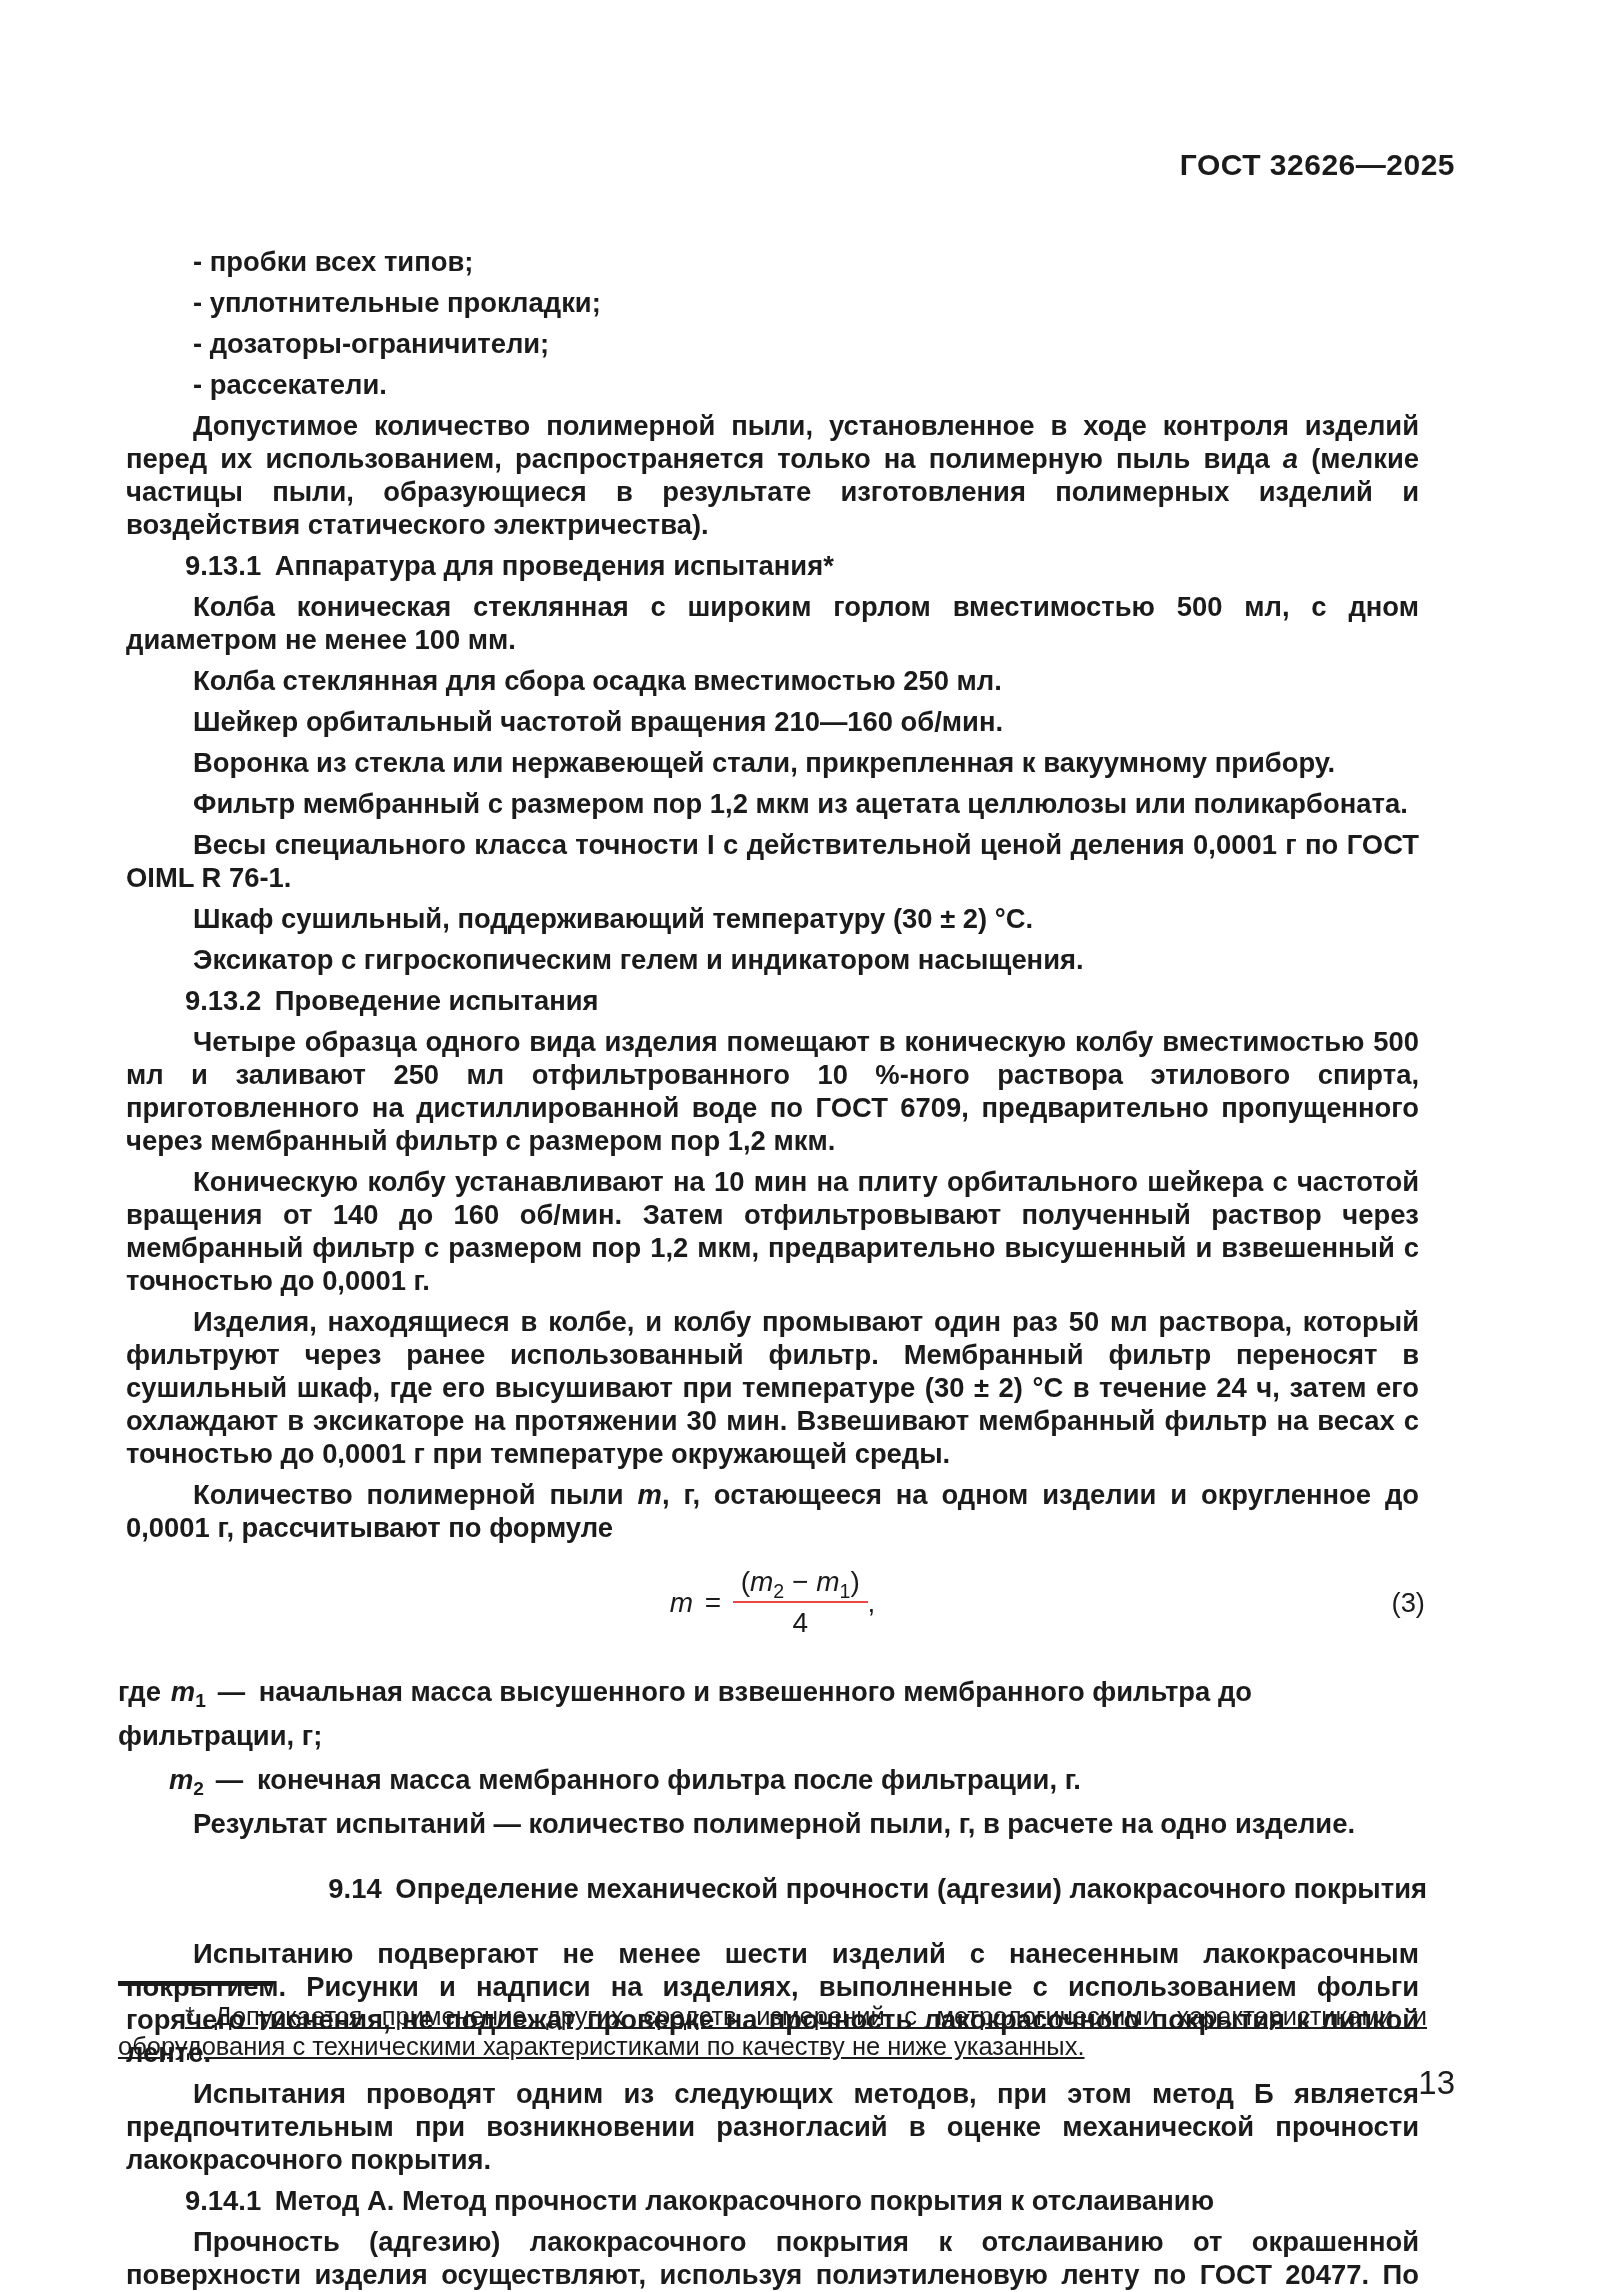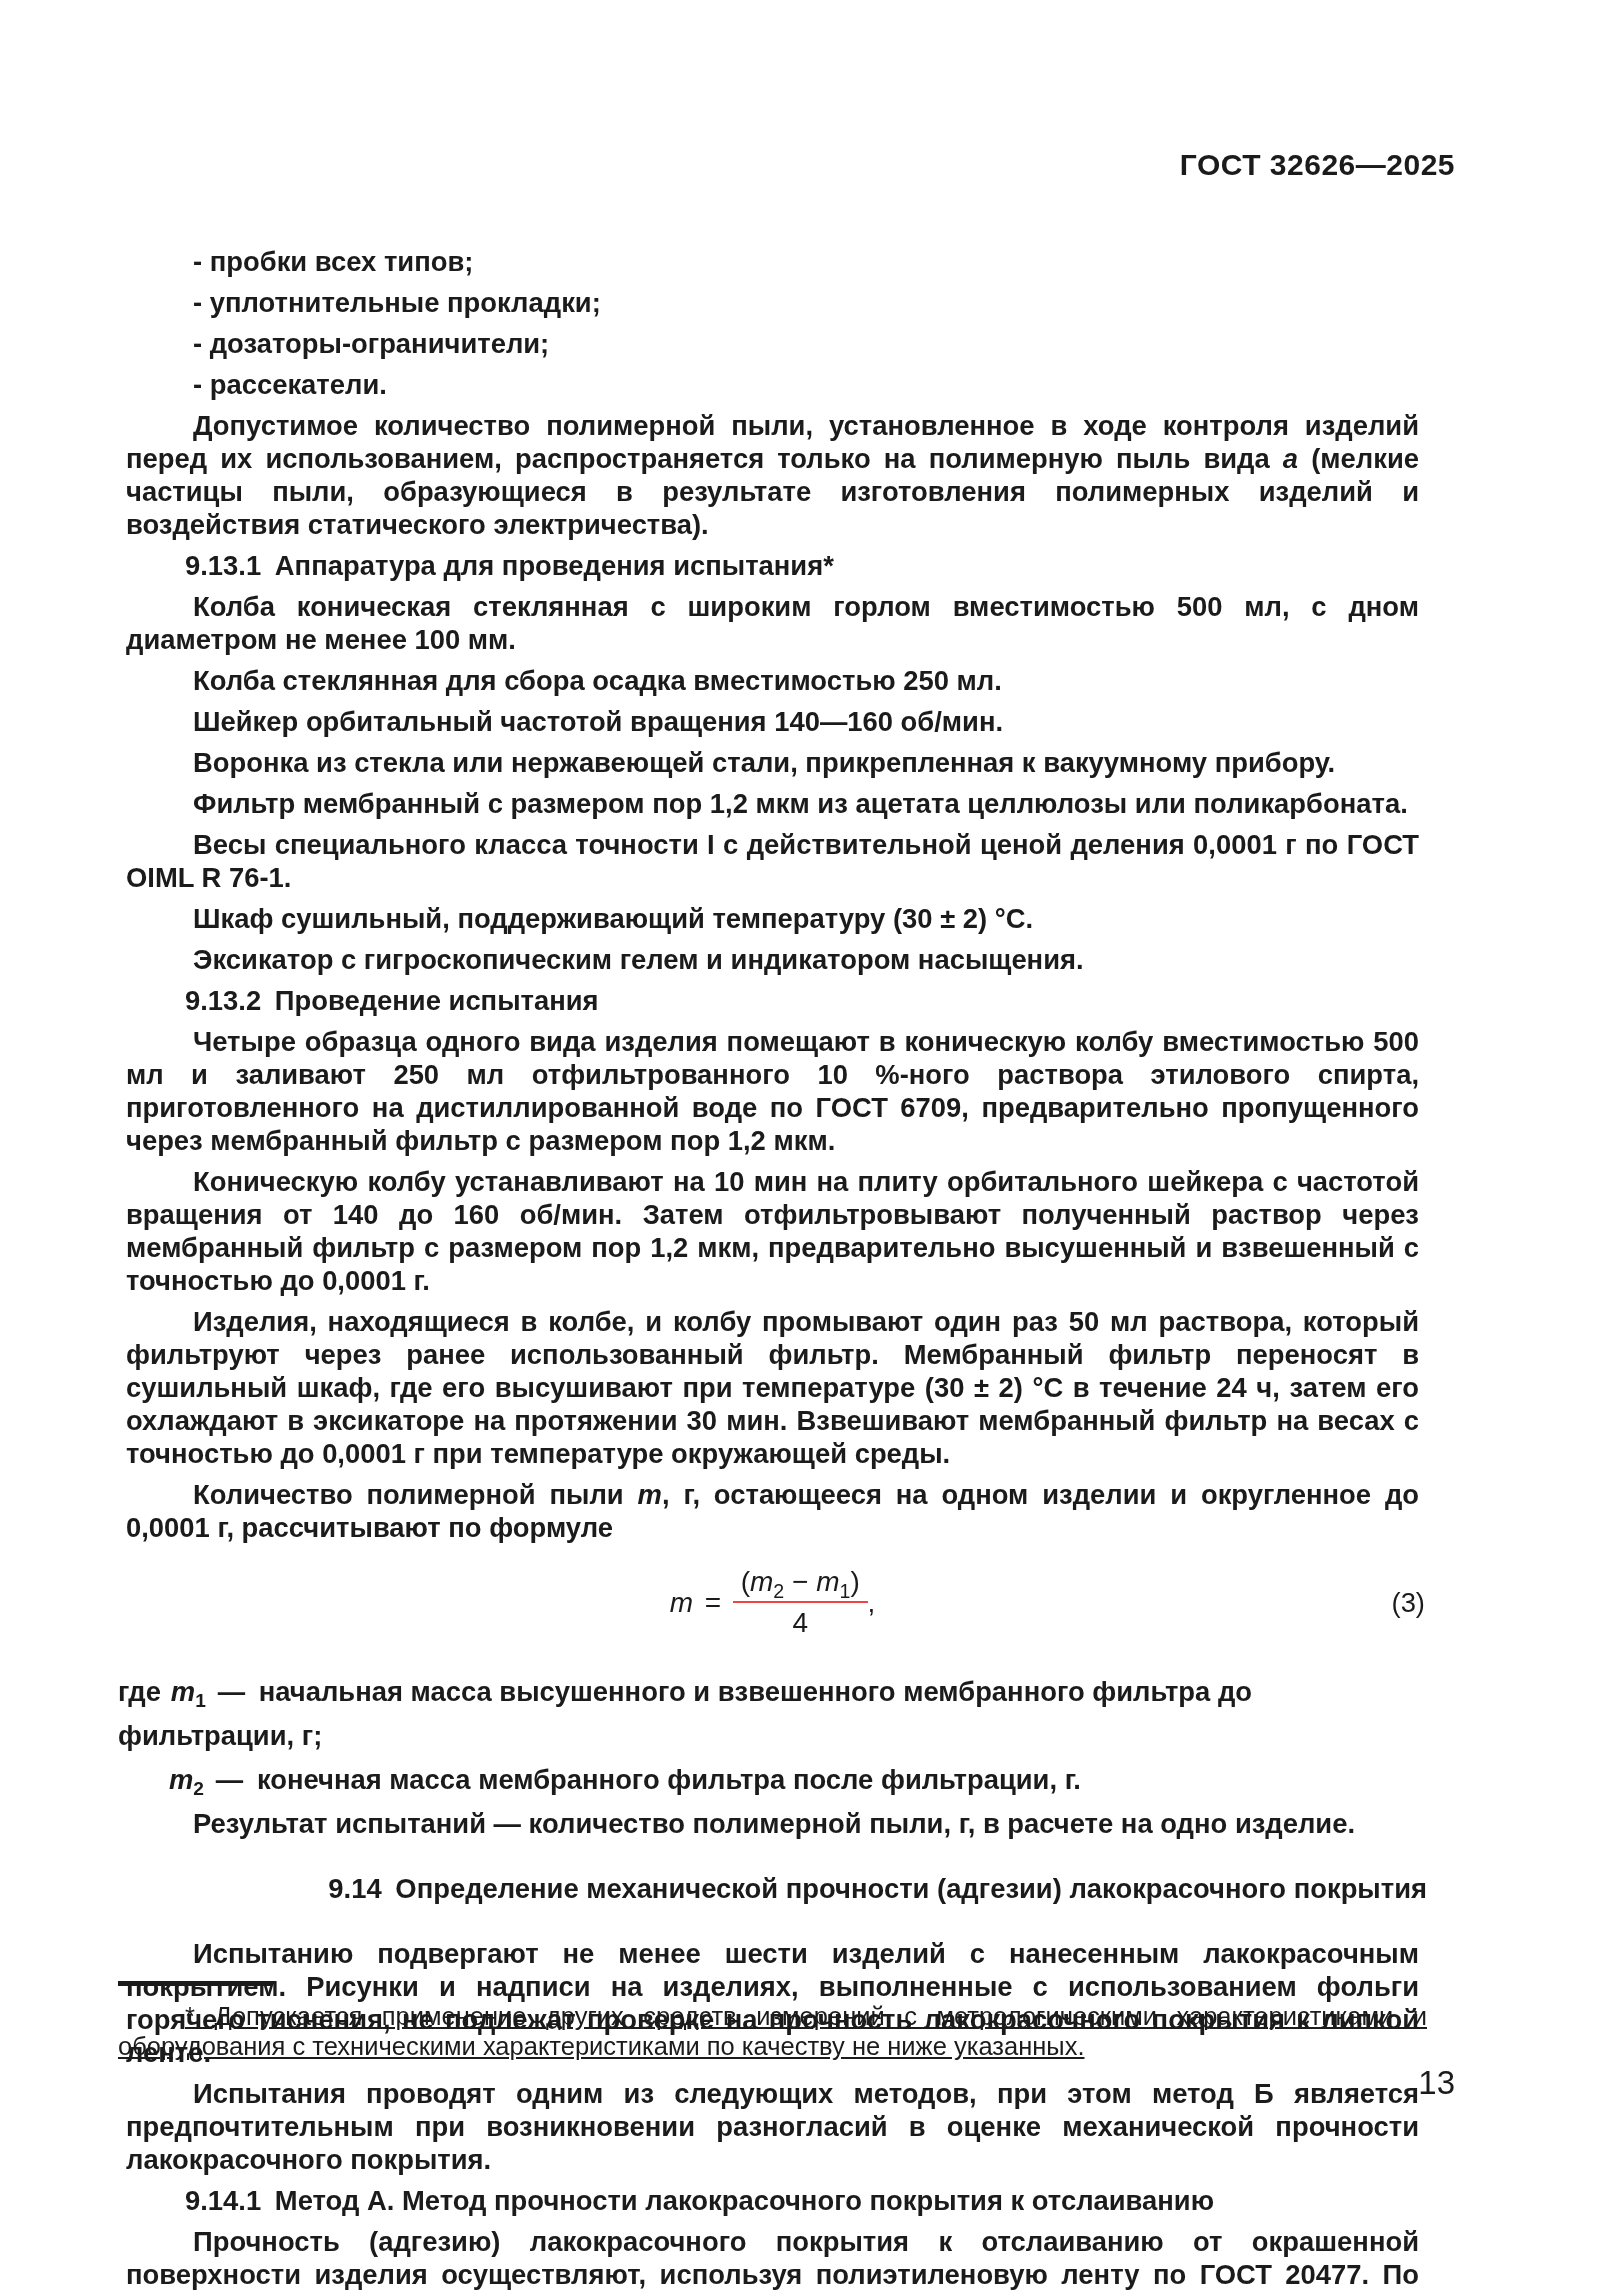--- a/index.html
+++ b/index.html
@@ -77,21 +77,21 @@
     <p class="li">- уплотнительные прокладки;</p>
     <p class="li">- дозаторы-ограничители;</p>
     <p class="li">- рассекатели.</p>
 
     <p class="p"><span>Допустимое количество полимерной пыли, установленное в ходе контроля изделий перед их использованием, распространяется только на полимерную пыль вида </span><span class="it">а</span><span> (мелкие частицы пыли, образующиеся в результате изготовления полимерных изделий и воздействия статического электричества).</span></p>
 
     <p class="h"><span class="h-num">9.13.1</span><span>Аппаратура для проведения испытания*</span></p>
 
     <p class="p">Колба коническая стеклянная с широким горлом вместимостью 500 мл, с дном диаметром не менее 100 мм.</p>
     <p class="p">Колба стеклянная для сбора осадка вместимостью 250 мл.</p>
-    <p class="p">Шейкер орбитальный частотой вращения 140—160 об/мин.</p>
+    <p class="p">Шейкер орбитальный частотой вращения 210—160 об/мин.</p>
     <p class="p">Воронка из стекла или нержавеющей стали, прикрепленная к вакуумному прибору.</p>
     <p class="p">Фильтр мембранный с размером пор 1,2 мкм из ацетата целлюлозы или поликарбоната.</p>
     <p class="p">Весы специального класса точности I с действительной ценой деления 0,0001 г по ГОСТ OIML R 76-1.</p>
     <p class="p">Шкаф сушильный, поддерживающий температуру (30 ± 2) °С.</p>
     <p class="p">Эксикатор с гигроскопическим гелем и индикатором насыщения.</p>
 
     <p class="h"><span class="h-num">9.13.2</span><span>Проведение испытания</span></p>
 
     <p class="p">Четыре образца одного вида изделия помещают в коническую колбу вместимостью 500 мл и заливают 250 мл отфильтрованного 10 %-ного раствора этилового спирта, приготовленного на дистиллированной воде по ГОСТ 6709, предварительно пропущенного через мембранный фильтр с размером пор 1,2 мкм.</p>
     <p class="p">Коническую колбу устанавливают на 10 мин на плиту орбитального шейкера с частотой вращения от 140 до 160 об/мин. Затем отфильтровывают полученный раствор через мембранный фильтр с размером пор 1,2 мкм, предварительно высушенный и взвешенный с точностью до 0,0001 г.</p>

